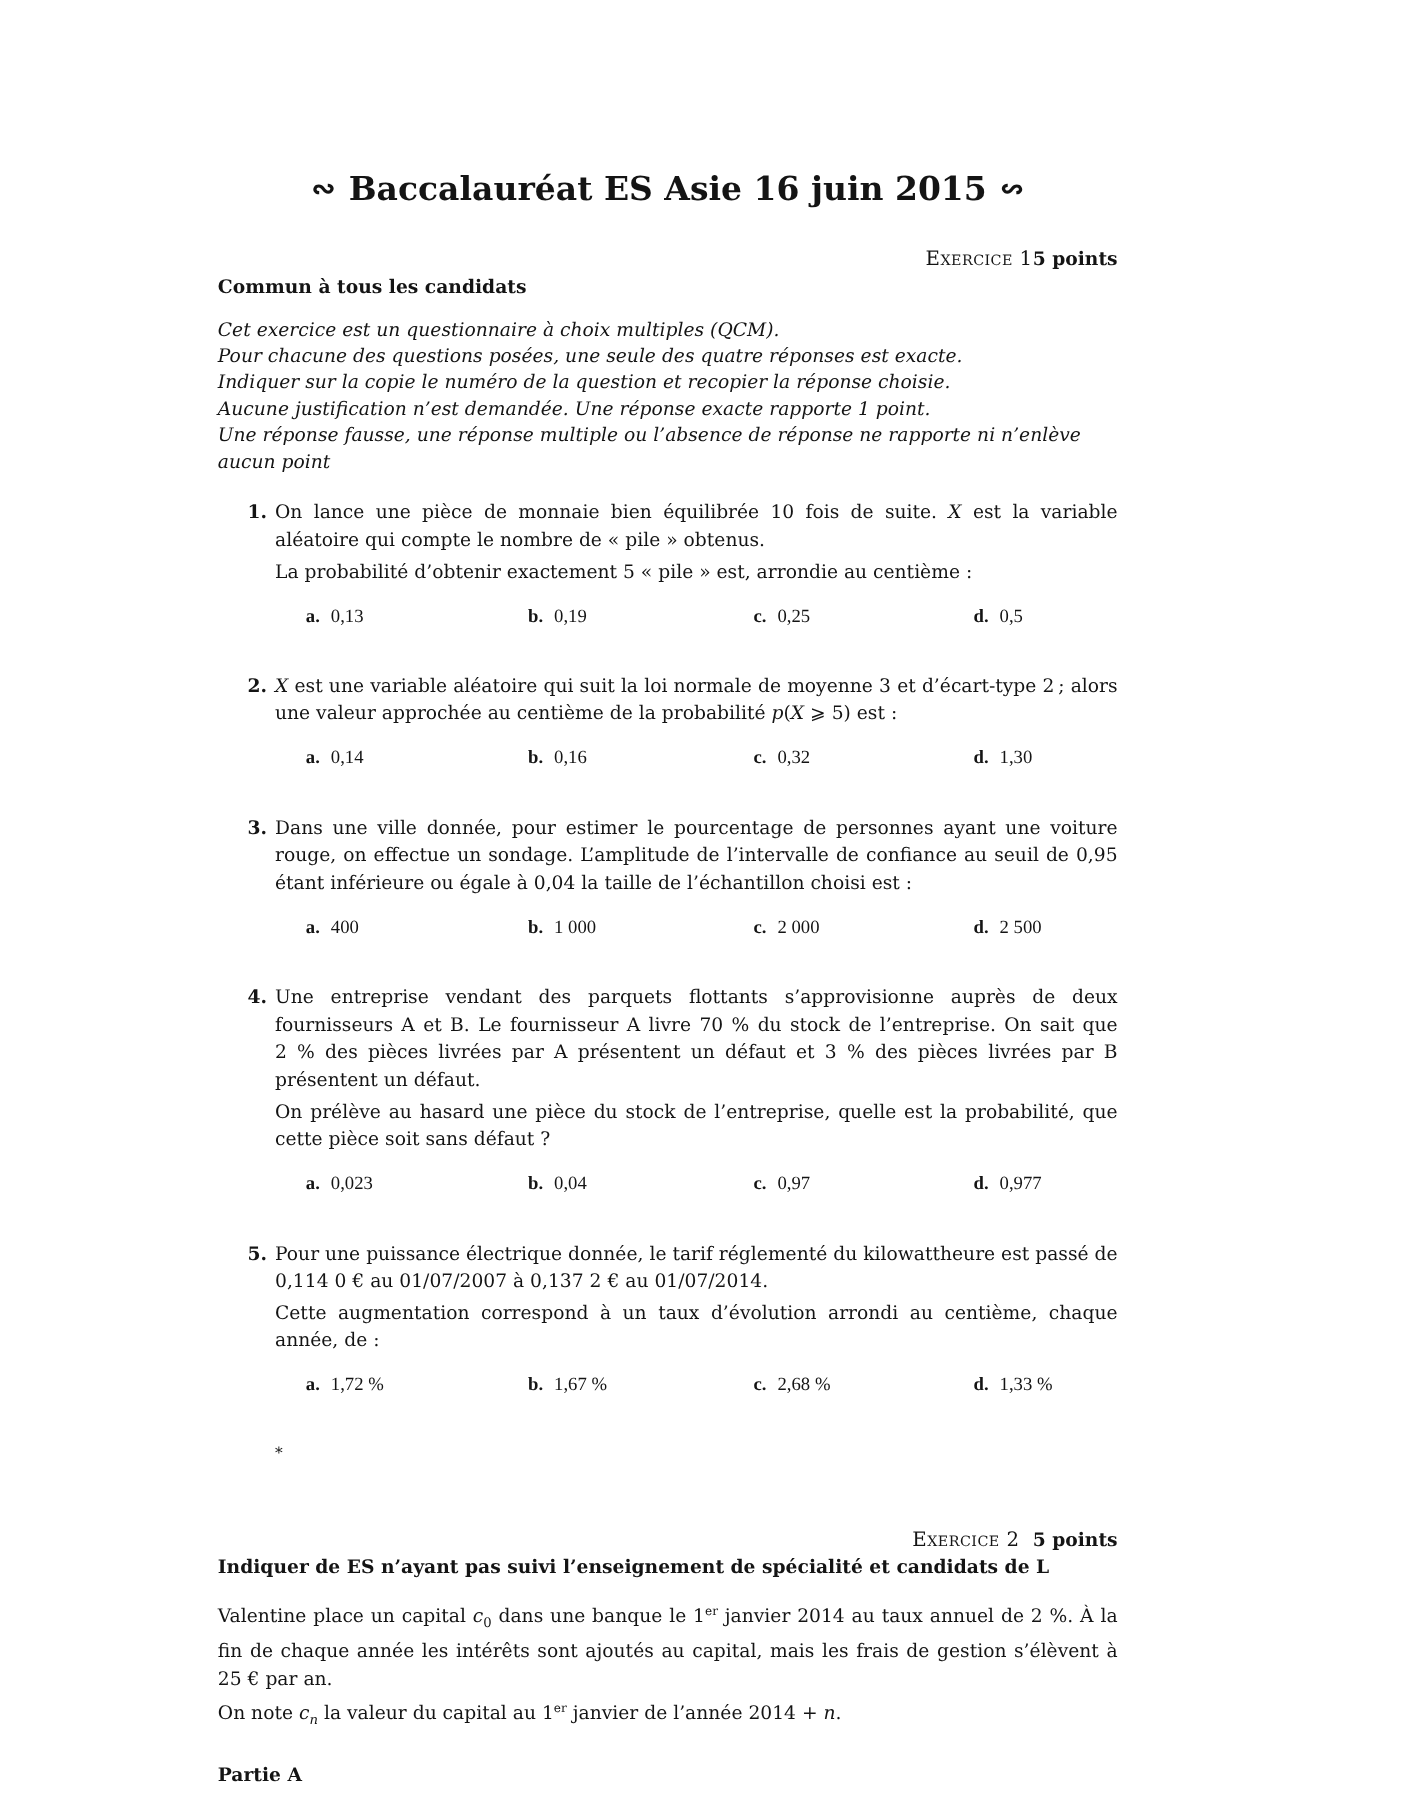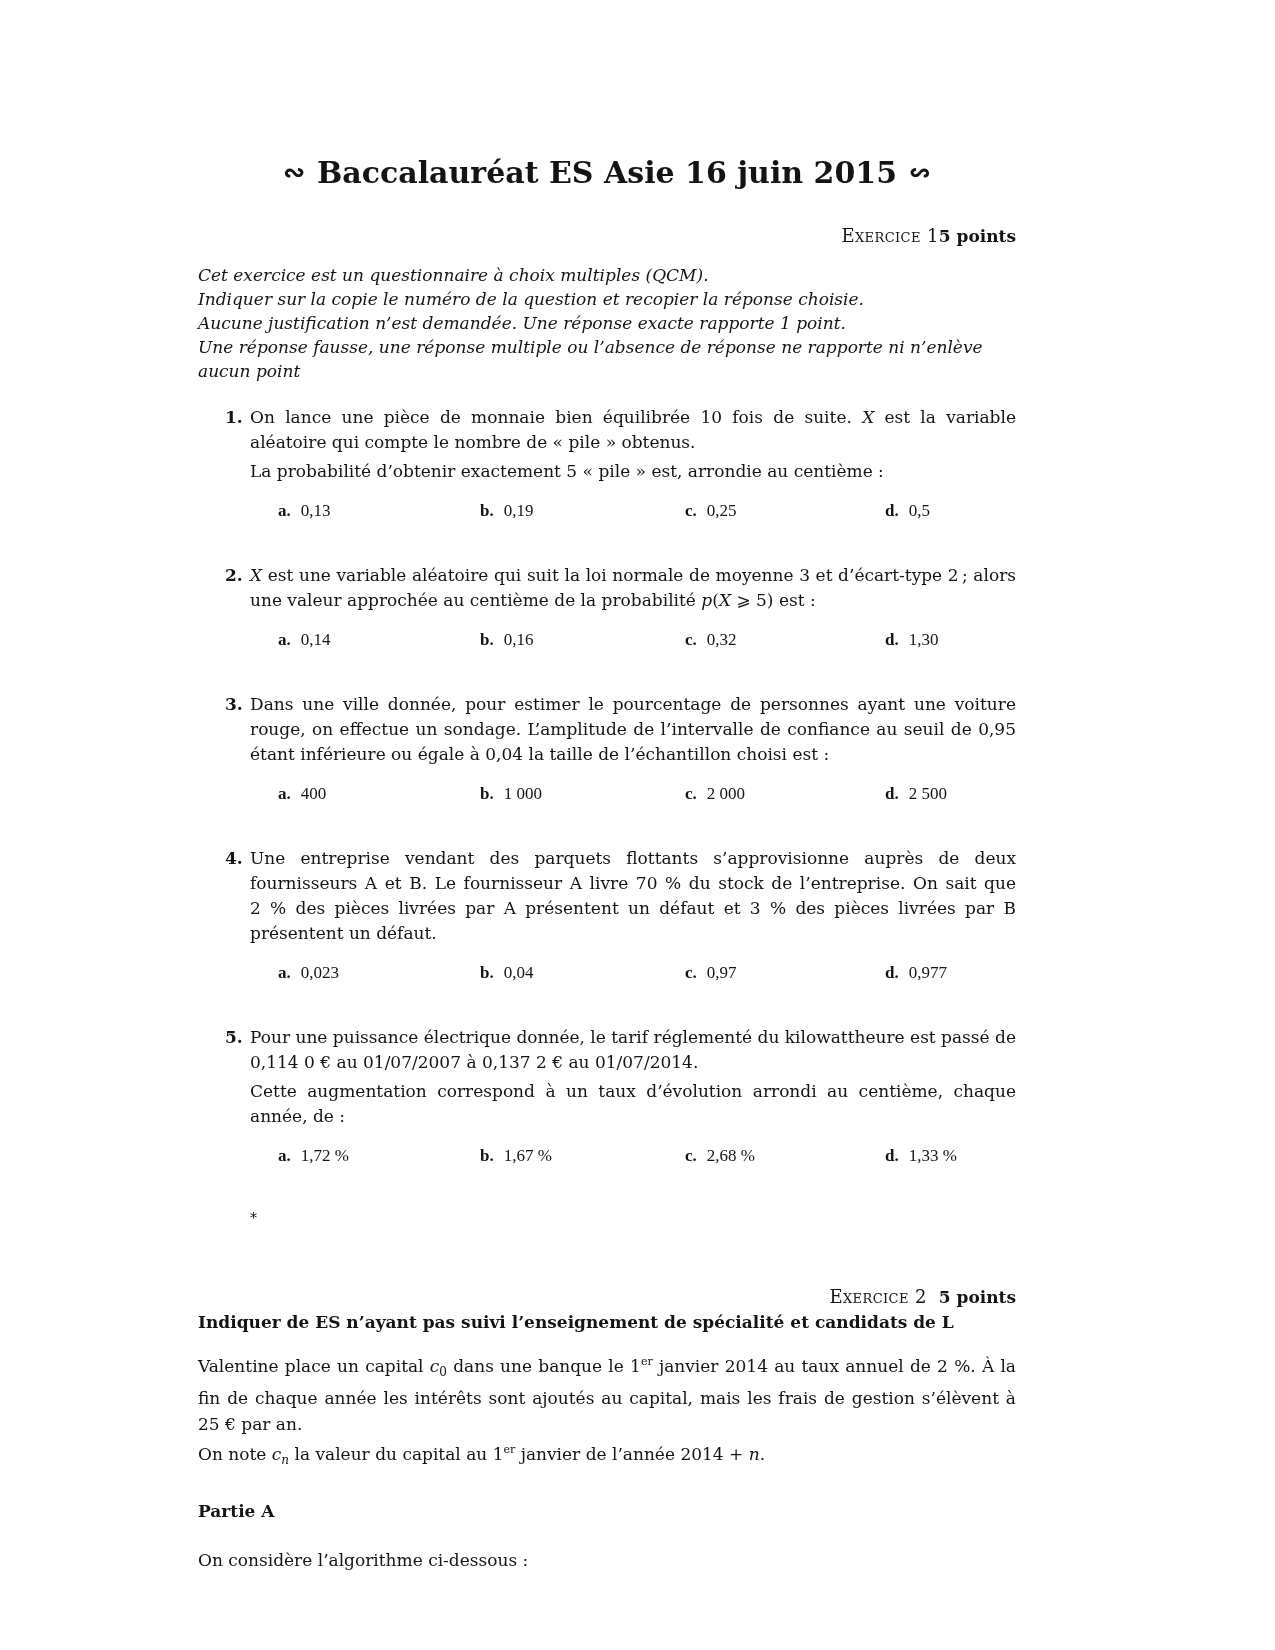--- a/index.html
+++ b/index.html
@@ -75,23 +75,25 @@
 
 <div class="page">
 
   <h1 class="title"><span class="orn">∾</span><span>Baccalauréat ES Asie 16 juin 2015</span><span class="orn orn-r">∾</span></h1>
 
   <section>
     <div class="ex-head">
       <span class="ex-name">Exercice 1</span>
       <span class="ex-points">5 points</span>
     </div>
+    <div class="ex-subtitle">Commun à tous les candidats</div>
 
     <div class="intro">
       <p>Cet exercice est un questionnaire à choix multiples (QCM).</p>
+      <p>Pour chacune des questions posées, une seule des quatre réponses est exacte.</p>
       <p>Indiquer sur la copie le numéro de la question et recopier la réponse choisie.</p>
       <p>Aucune justification n’est demandée. Une réponse exacte rapporte 1 point.</p>
       <p>Une réponse fausse, une réponse multiple ou l’absence de réponse ne rapporte ni n’enlève aucun point</p>
     </div>
 
     <div class="questions">
 
       <div class="question">
         <span class="qnum">1.</span>
         <p class="qpara"><span>On lance une pièce de monnaie bien équilibrée 10 fois de suite. </span><i>X</i><span> est la variable aléatoire qui compte le nombre de «&nbsp;pile&nbsp;» obtenus.</span></p>
@@ -122,20 +124,21 @@
           <span class="answer"><b>a.</b><span>400</span></span>
           <span class="answer"><b>b.</b><span>1&nbsp;000</span></span>
           <span class="answer"><b>c.</b><span>2&nbsp;000</span></span>
           <span class="answer"><b>d.</b><span>2&nbsp;500</span></span>
         </div>
       </div>
 
       <div class="question">
         <span class="qnum">4.</span>
         <p class="qpara"><span>Une entreprise vendant des parquets flottants s’approvisionne auprès de deux fournisseurs A et B. Le fournisseur A livre 70&nbsp;% du stock de l’entreprise. On sait que 2&nbsp;% des pièces livrées par A présentent un défaut et 3&nbsp;% des pièces livrées par B présentent un défaut.</span></p>
+        <p class="qpara"><span>On prélève au hasard une pièce du stock de l’entreprise, quelle est la probabilité, que cette pièce soit sans défaut ?</span></p>
         <div class="answers">
           <span class="answer"><b>a.</b><span>0,023</span></span>
           <span class="answer"><b>b.</b><span>0,04</span></span>
           <span class="answer"><b>c.</b><span>0,97</span></span>
           <span class="answer"><b>d.</b><span>0,977</span></span>
         </div>
       </div>
 
       <div class="question">
         <span class="qnum">5.</span>

